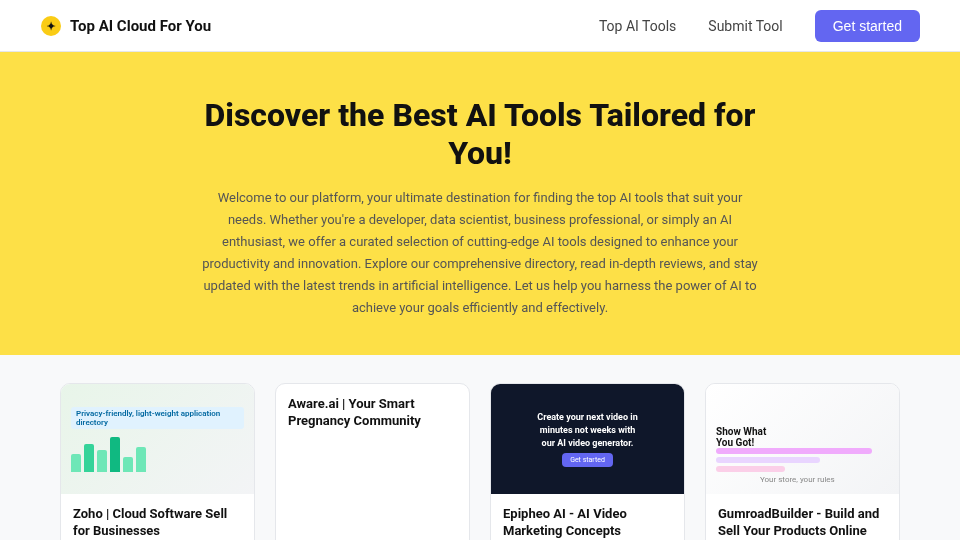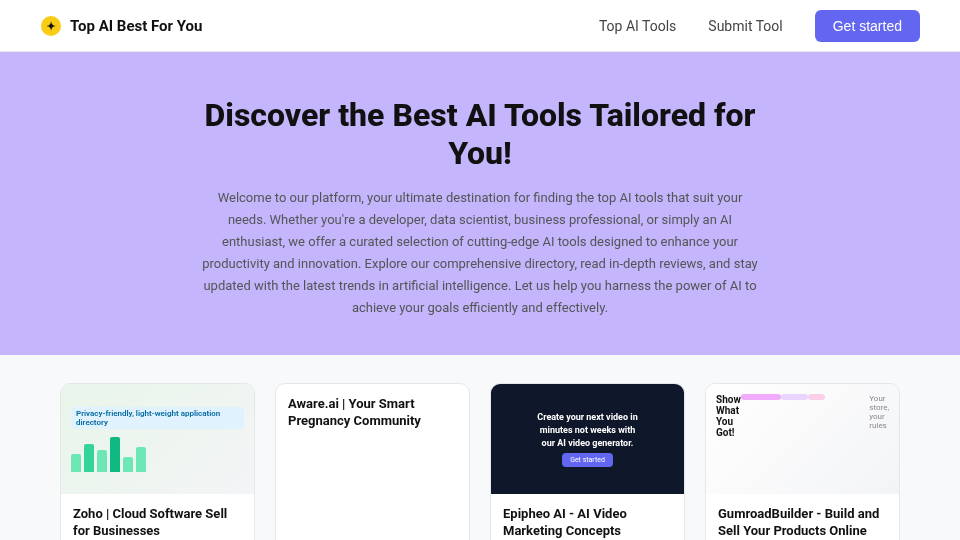--- a/index.html
+++ b/index.html
@@ -46,21 +46,21 @@
       padding: 8px 18px;
       font-size: 14px;
       cursor: pointer;
       font-weight: 500;
     }
 
     
     .hero {
       text-align: center;
       padding: 44px 200px 36px;
-      background: #c4b5fd;
+      background: #fde047;
     }
     .hero h1 {
       font-size: 32px;
       font-weight: 800;
       color: #111;
       margin-bottom: 14px;
       line-height: 1.2;
     }
     .hero p {
       font-size: 13px;
@@ -194,21 +194,21 @@
       background: #6366f1;
       color: #fff;
       font-size: 7px;
       padding: 3px 8px;
       border-radius: 4px;
     }
 
     .thumb-gumroad {
       background: linear-gradient(135deg, #fff 0%, #f3f4f6 100%);
       display: flex;
-      flex-direction: row;
+      flex-direction: column;
       align-items: flex-start;
       justify-content: flex-end;
       padding: 10px;
     }
     .thumb-gumroad .g-bar {
       width: 90%;
       height: 6px;
       background: #f0abfc;
       border-radius: 3px;
       margin-bottom: 3px;
@@ -226,21 +226,21 @@
   </style>
 </head>
 <body>
 
 <nav>
   <div class="nav-logo">
     <svg class="nav-logo-icon" viewBox="0 0 22 22" fill="none">
       <circle cx="11" cy="11" r="10" fill="#facc15"></circle>
       <text x="11" y="15" text-anchor="middle" font-size="11" fill="#111">✦</text>
     </svg>
-    <span>Top AI Best For You</span>
+    <span>Top AI Cloud For You</span>
   </div>
   <div class="nav-links">
     <a class="nav-link">Top AI Tools</a>
     <a class="nav-link">Submit Tool</a>
   </div>
   <button class="nav-cta">Get started</button>
 </nav>
 
 <div class="hero">
   <h1>Discover the Best AI Tools Tailored for You!</h1>

